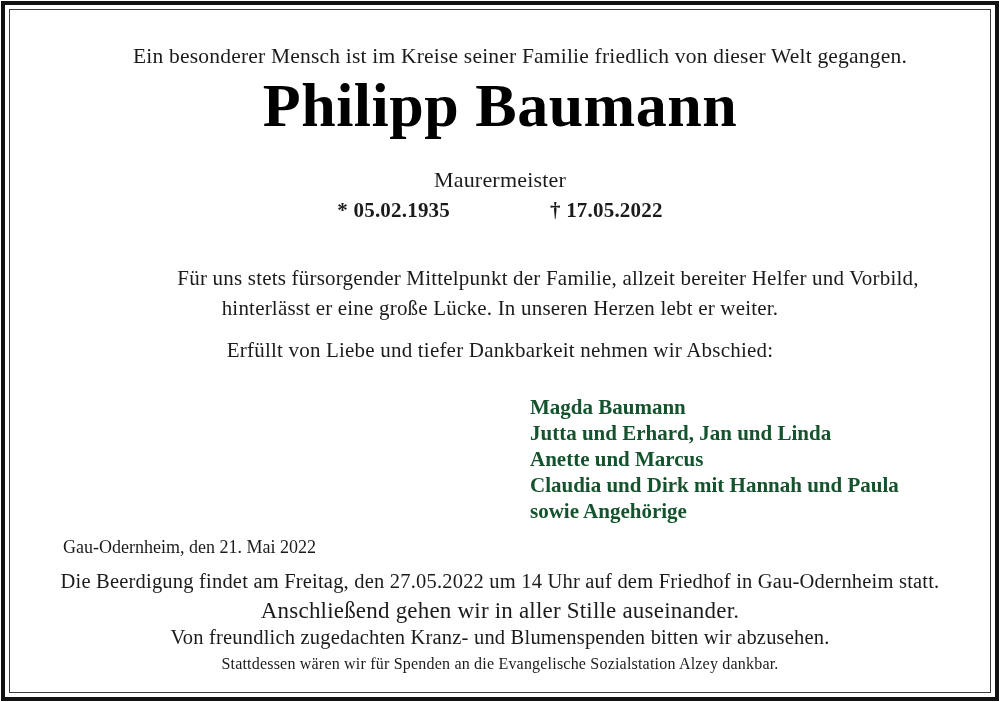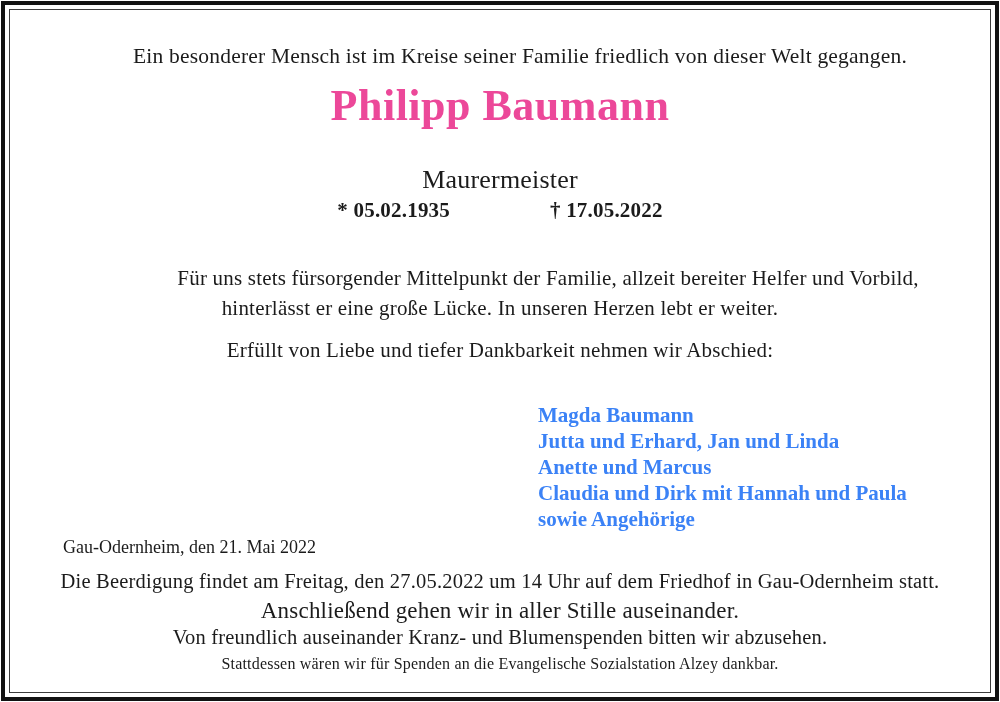--- a/index.html
+++ b/index.html
@@ -36,48 +36,48 @@
     text-align: center;
     font-size: 21px;
     line-height: 23px;
     letter-spacing: 0.2px;
     white-space: nowrap;
   }
   .intro       { top: 45px; font-size: 21.5px; padding-left: 20px; }
   .name {
     top: 94px;
     margin: 0;
-    font-size: 44px;
+    font-size: 62px;
     font-weight: bold;
     letter-spacing: 0.5px;
-    color: #ec4899;
+    color: #000000;
   }
-  .profession  { top: 168px; font-size: 26px; }
+  .profession  { top: 168px; font-size: 22px; }
   .dates {
     top: 199px;
     font-size: 21px;
     font-weight: bold;
     display: flex;
     justify-content: center;
     gap: 100px;
   }
   .tribute-1   { top: 267px; padding-left: 48px; }
   .tribute-2   { top: 297px; }
   .farewell    { top: 339px; }
   .mourners {
     position: absolute;
     top: 394px;
     left: 530px;
-    margin: 8px;
+    margin: 0;
     padding: 0;
     list-style: none;
     font-size: 21px;
     font-weight: bold;
     line-height: 26px;
-    color: #3b82f6;
+    color: #14532d;
   }
   .place-date {
     position: absolute;
     top: 537px;
     left: 63px;
     font-size: 18px;
     white-space: nowrap;
   }
   .funeral     { top: 570px; font-size: 20.5px; }
   .closing-1   { top: 599px; font-size: 23px; }
@@ -116,17 +116,17 @@
     <li>Claudia und Dirk mit Hannah und Paula</li>
     <li>sowie Angehörige</li>
   </ul>
 
   <div class="place-date">Gau-Odernheim, den 21. Mai 2022</div>
 
   <div class="line funeral">Die Beerdigung findet am Freitag, den 27.05.2022 um 14 Uhr auf dem Friedhof in Gau-Odernheim statt.</div>
 
   <div class="line closing-1">Anschließend gehen wir in aller Stille auseinander.</div>
 
-  <div class="line closing-2">Von freundlich auseinander Kranz- und Blumenspenden bitten wir abzusehen.</div>
+  <div class="line closing-2">Von freundlich zugedachten Kranz- und Blumenspenden bitten wir abzusehen.</div>
 
   <div class="line closing-3">Stattdessen wären wir für Spenden an die Evangelische Sozialstation Alzey dankbar.</div>
 
 </div>
 
 </body></html>

